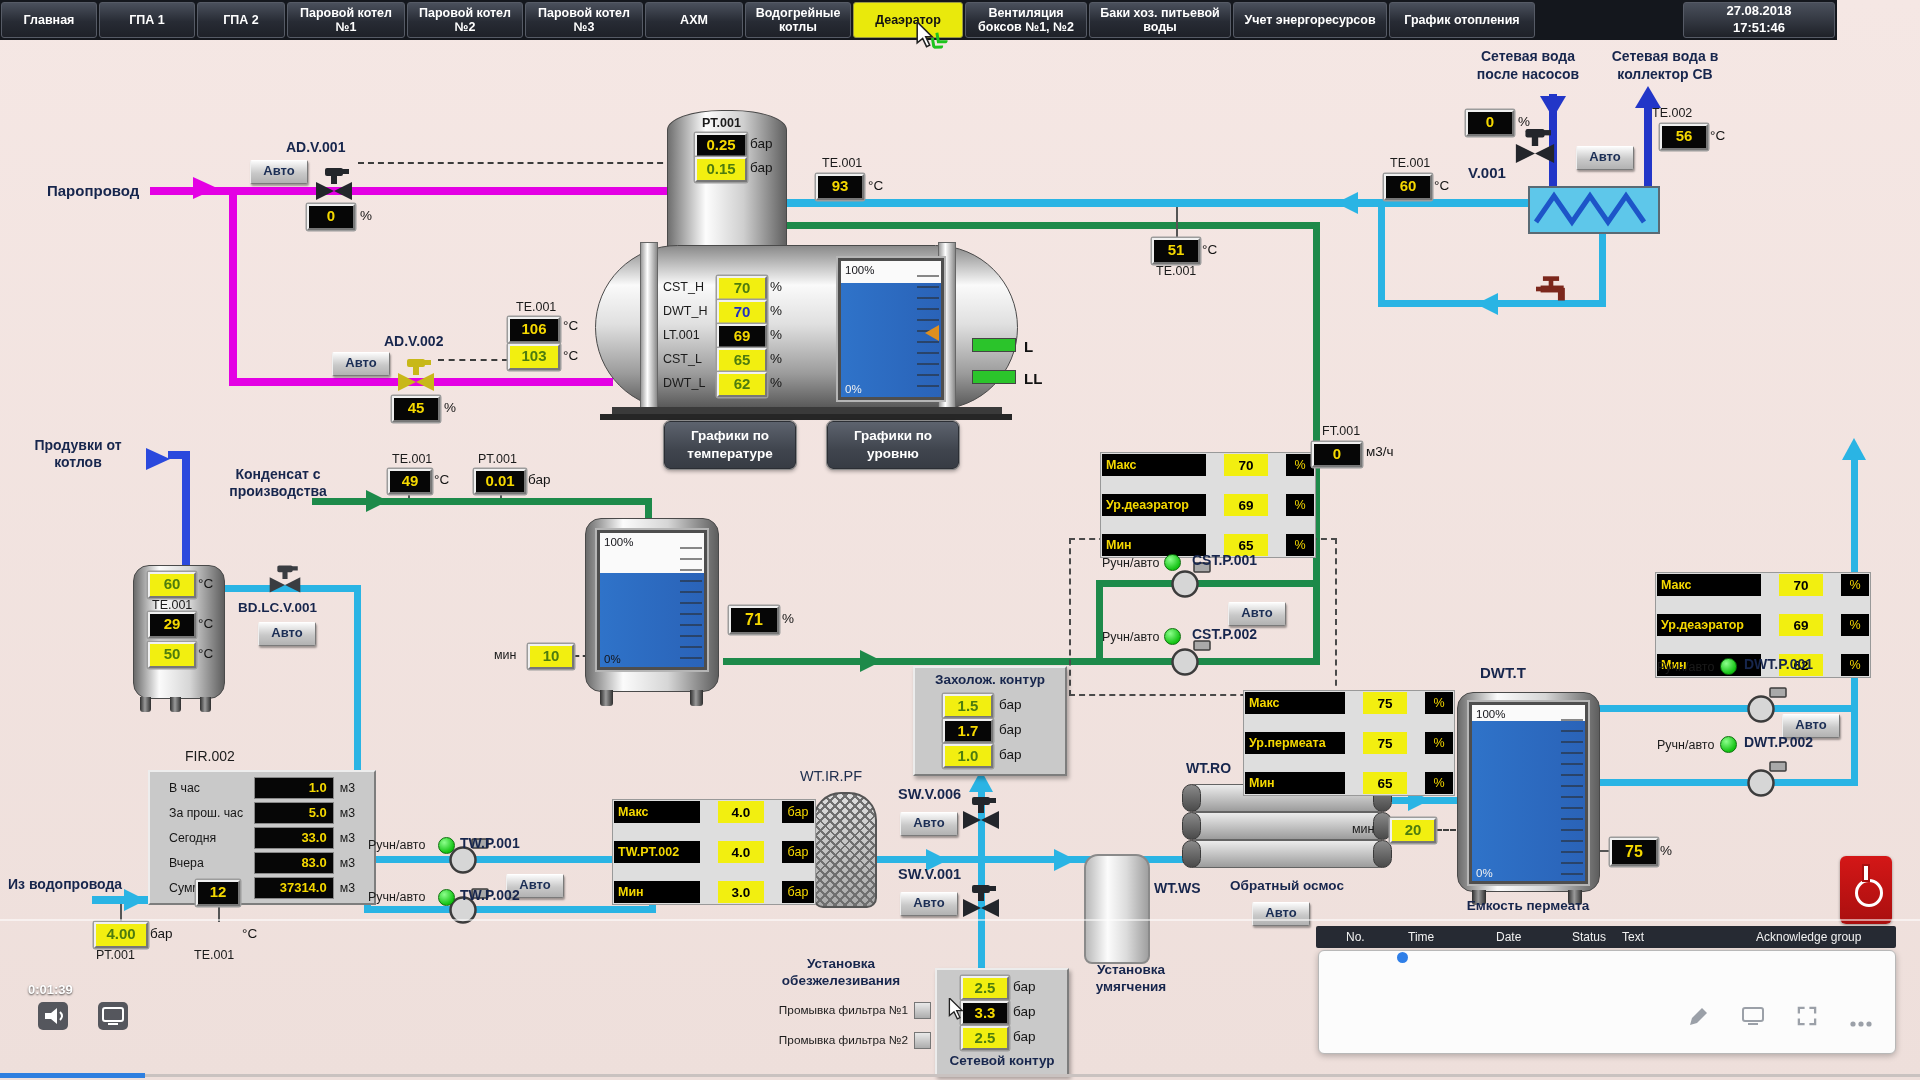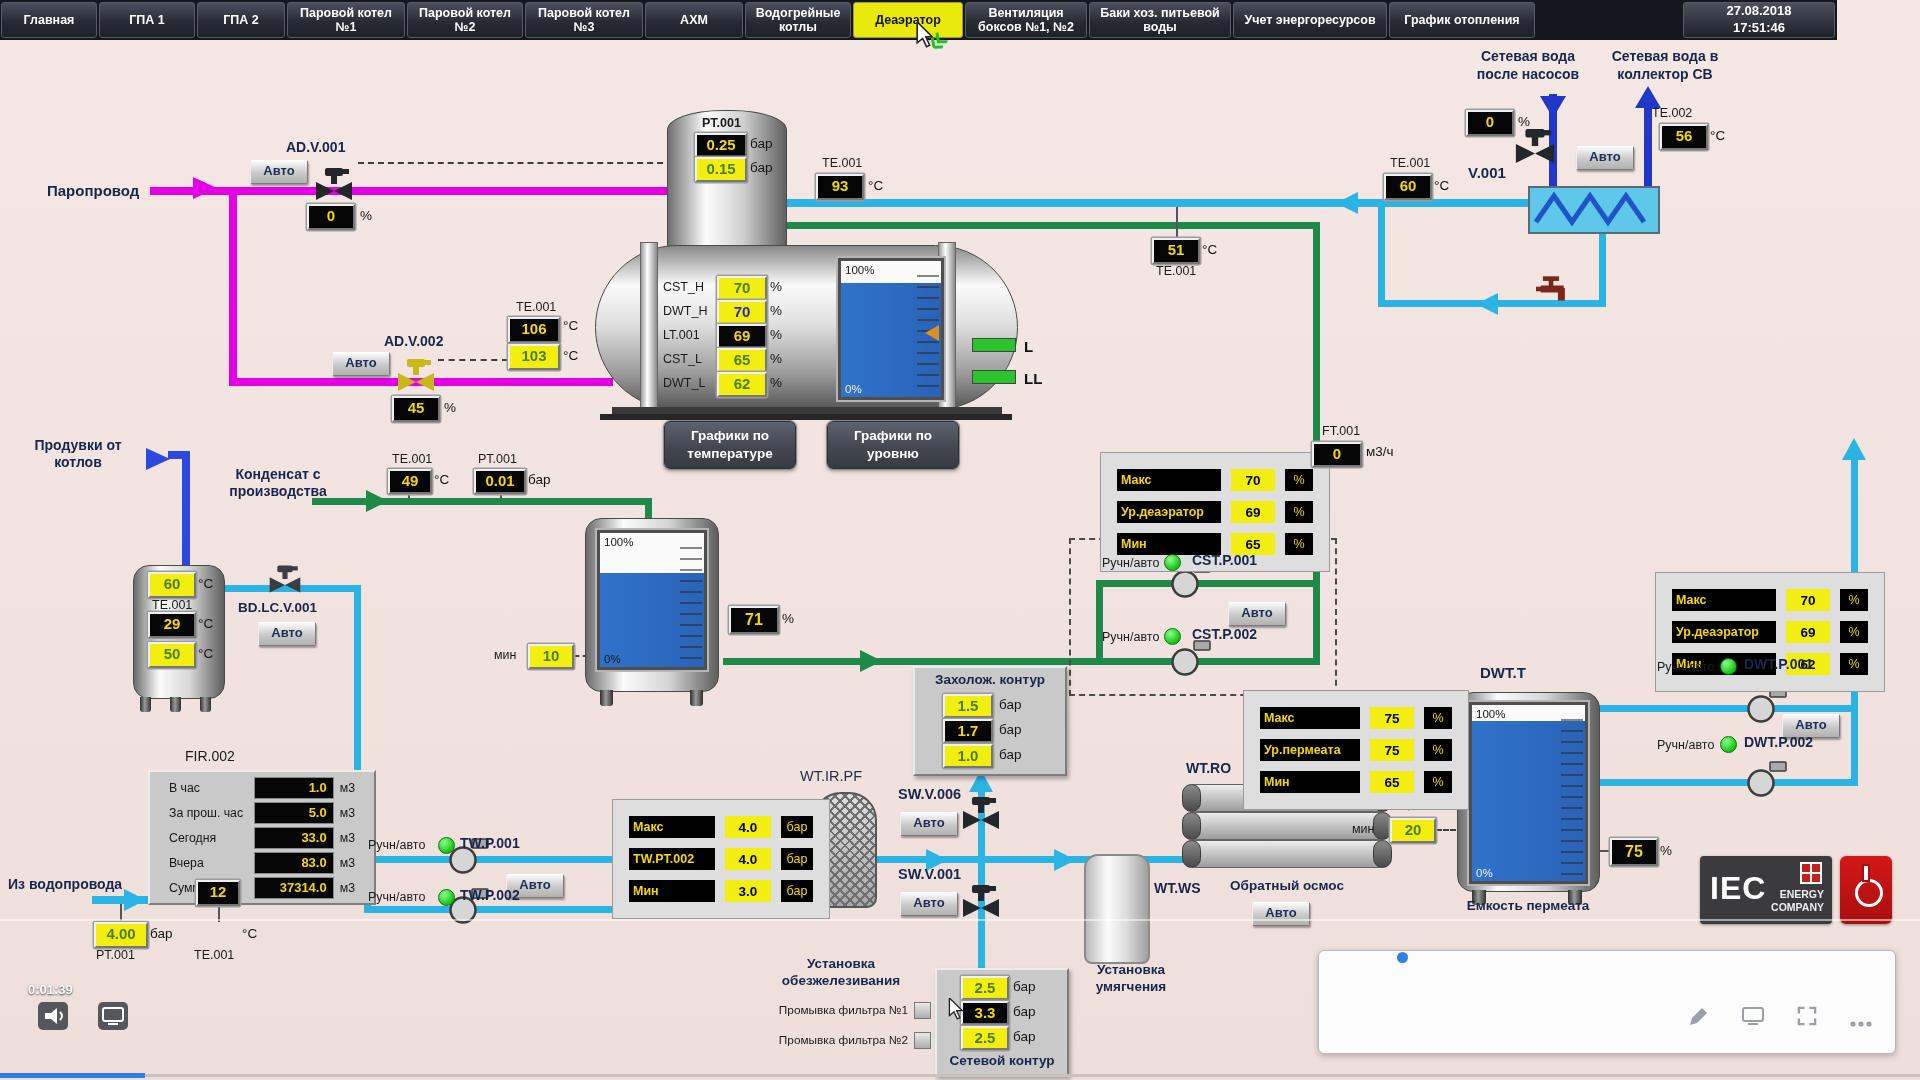--- a/index.html
+++ b/index.html
@@ -22,21 +22,21 @@
   .disp{position:absolute;background:#060606;color:#f5d800;font:bold 15px/20px "Liberation Sans",sans-serif;text-align:center;
         border:2px solid;border-color:#f0f0f0 #777 #777 #f0f0f0;box-shadow:0 0 0 1.5px #9c9c9c;border-radius:1px}
   .disp.yel{background:#f2ef10;color:#4d7c0f}
   .disp.blu{background:#f2ef10;color:#2230c0}
   .auto{position:absolute;background:linear-gradient(#fbfbfb,#c9c9c9 55%,#b2b2b2);border:1px solid #7a7a7a;border-top-color:#fff;border-left-color:#efefef;
         color:#1c2f56;font:bold 13px/20px "Liberation Sans",sans-serif;text-align:center;border-radius:2px;box-shadow:1px 2px 2px rgba(0,0,0,.35);cursor:pointer}
   .gbtn{position:absolute;display:flex;align-items:center;justify-content:center;text-align:center;
         background:linear-gradient(#5d636e,#40454e 60%,#373c44);border:1px solid #2c2f35;outline:1px solid #8a8a8a;color:#fff;
         font:bold 13.5px/1.3 "Liberation Sans",sans-serif;border-radius:6px;box-shadow:0 2px 4px rgba(0,0,0,.4);cursor:pointer}
   
-  .sp{position:absolute;display:grid;gap:10px;background:#dedede;border:1px solid #999;padding:16px}
+  .sp{position:absolute;display:grid;gap:18px;background:#dedede;border:1px solid #999;padding:1px}
   .sp>div{display:flex;align-items:center;min-height:20px}
   .sp .l{background:#000;color:#f5d800;font:bold 12.5px "Liberation Sans",sans-serif;padding:1px 4px}
   .sp .v{background:#f2ef10;color:#000;font:bold 13.5px "Liberation Sans",sans-serif;justify-content:center;cursor:pointer}
   .sp .u{background:#000;color:#f5d800;font:12.5px "Liberation Sans",sans-serif;justify-content:center}
   
   .fir{position:absolute;background:#c9c9c9;border:2px solid;border-color:#ededed #7d7d7d #7d7d7d #ededed;padding:3px 19px}
   .fir .row{display:flex;align-items:center;height:25px}
   .fir .fl{width:86px;font:12.3px "Liberation Sans",sans-serif;color:#161616}
   .fir .fv{width:66px;background:#060606;color:#f5d800;font:bold 13px/18px "Liberation Sans",sans-serif;text-align:right;padding:1px 6px;border:1px solid #888;cursor:default}
   .fir .fu{margin-left:6px;font:12.3px "Liberation Sans",sans-serif;color:#161616}
@@ -541,35 +541,32 @@
   <div class="slbl" style="left:1652px;top:106px">TE.002</div>
   <div class="disp" style="left:1660px;top:124px;width:44px;height:22px">56</div>
   <div class="unit" style="left:1710px;top:128px">°C</div>
   <div class="slbl" style="left:1390px;top:156px">TE.001</div>
   <div class="disp" style="left:1384px;top:174px;width:44px;height:22px">60</div>
   <div class="unit" style="left:1434px;top:178px">°C</div>
   <div class="disp" style="left:1152px;top:238px;width:44px;height:22px">51</div>
   <div class="unit" style="left:1202px;top:242px">°C</div>
   <div class="slbl" style="left:1156px;top:264px">TE.001</div>
 
+  <div class="alhdr" style="left:1316px;top:926px;width:580px;height:22px">
+    <span style="left:30px">No.</span>
+    <span style="left:92px">Time</span>
+    <span style="left:180px">Date</span>
+    <span style="left:256px">Status</span>
+    <span style="left:306px">Text</span>
+    <span style="left:440px">Acknowledge group</span>
+  </div>
   <div class="allist" style="left:1318px;top:950px;width:576px;height:102px">
     <div style="position:absolute;left:78px;top:1px;width:11px;height:11px;border-radius:50%;background:#2f7fe8"></div>
   </div>
 
-  <div class="logo" style="left:1700px;top:856px;width:132px;height:68px">
-    <div style="position:absolute;left:10px;top:14px;font:bold 32px 'Liberation Sans',sans-serif;color:#fff;letter-spacing:1px">IEC</div>
-    <div style="position:absolute;right:10px;top:6px;width:22px;height:22px;background:#fff;display:grid;grid-template-columns:1fr 1fr;grid-template-rows:1fr 1fr;gap:2px;padding:2px;box-sizing:border-box">
-      <div style="background:#c42020"></div>
-        <div style="background:#c42020"></div>
-        <div style="background:#c42020"></div>
-        <div style="background:#c42020"></div>
-    </div>
-    <div style="position:absolute;right:8px;top:32px;font:bold 10.5px 'Liberation Sans',sans-serif;color:#eee">ENERGY</div>
-    <div style="position:absolute;right:8px;top:45px;font:bold 10.5px 'Liberation Sans',sans-serif;color:#eee">COMPANY</div>
-  </div>
   <div class="pwr" style="left:1840px;top:856px;width:52px;height:68px">
     <div class="ring"></div>
     <div class="bar"></div>
   </div>
 
   <div class="a" style="left:0;top:919px;width:1920px;height:2px;background:rgba(255,255,255,.55)"></div>
   <div class="a" style="left:28px;top:982px;font:bold 13px 'Liberation Sans',sans-serif;color:#fff;text-shadow:0 1px 2px rgba(0,0,0,.7)">0:01:39</div>
   <div class="icobox" style="left:38px;top:1002px">
       <svg width="20" height="20" viewBox="0 0 20 20">
         <use href="#spk"></use>

